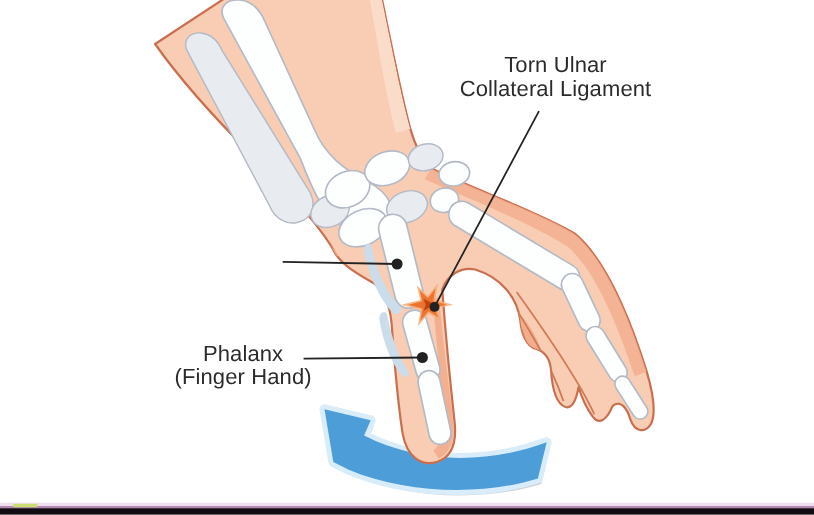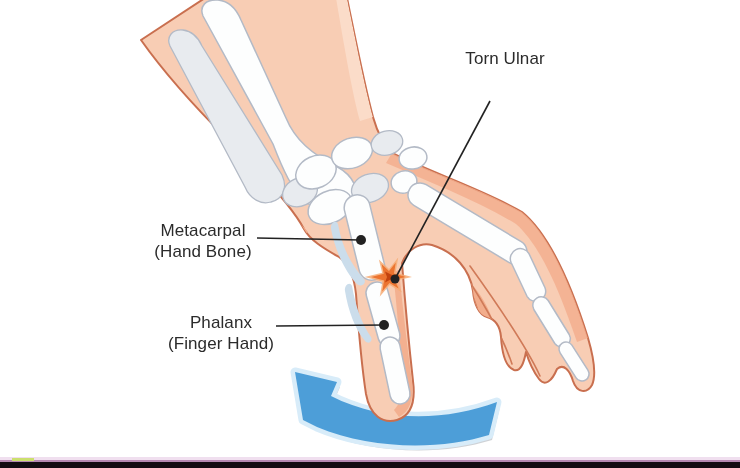--- a/index.html
+++ b/index.html
@@ -19,21 +19,21 @@
   .burstHalo{fill:var(--tearHalo);opacity:.85;}
   .burst{fill:var(--tear);}
   .burstCore{fill:var(--tearDark);}
   .arrowFill{fill:var(--arrow);}
   .arrowHalo{fill:none;stroke:var(--arrowHalo);stroke-width:9;stroke-linejoin:round;}
   .arrowShadow{fill:var(--arrowShadow);opacity:.55;}
   .ptr{stroke:var(--pointer);stroke-width:1.6;}
   .dot{fill:var(--pointer);}
 
   .lbl{position:absolute;color:var(--labelText);text-align:center;
-       font-size:17px;line-height:22px;white-space:nowrap;letter-spacing:.1px;}
+       font-size:20px;line-height:22px;white-space:nowrap;letter-spacing:.1px;}
   .lbl .l2{display:block;}
 
   .edge{position:absolute;left:0;right:0;}
   .edge-pale{top:457px;height:3px;background:var(--edgePink);}
   .edge-plum{top:460px;height:2px;background:var(--edgePlum);}
   .edge-dark{top:462px;height:6px;background:var(--edgeDark);}
   .edge-green{position:absolute;left:12px;top:458px;width:22px;height:3px;background:var(--edgeGreen);}
 </style>
 </head>
 <body>
@@ -114,26 +114,23 @@
       <circle class="dot" cx="395" cy="279" r="4.5"></circle>
       <line class="ptr" x1="257" y1="238" x2="361" y2="240"></line>
       <circle class="dot" cx="361" cy="240" r="5"></circle>
       <line class="ptr" x1="276" y1="326" x2="384" y2="325"></line>
       <circle class="dot" cx="384" cy="325" r="5"></circle>
     </g>
   </svg>
 
   <div class="lbl" style="left:405px;top:48px;width:200px;">
     <span>Torn Ulnar</span>
+    <span class="l2">Collateral Ligament</span>
   </div>
 
-  <div class="lbl" style="left:103px;top:220px;width:200px;line-height:21px;">
-    <span>Metacarpal</span>
-    <span class="l2">(Hand Bone)</span>
-  </div>
 
   <div class="lbl" style="left:121px;top:312px;width:200px;line-height:21px;">
     <span>Phalanx</span>
     <span class="l2">(Finger Hand)</span>
   </div>
 
   <div class="edge edge-pale"></div>
   <div class="edge edge-plum"></div>
   <div class="edge edge-dark"></div>
   <div class="edge-green"></div>

